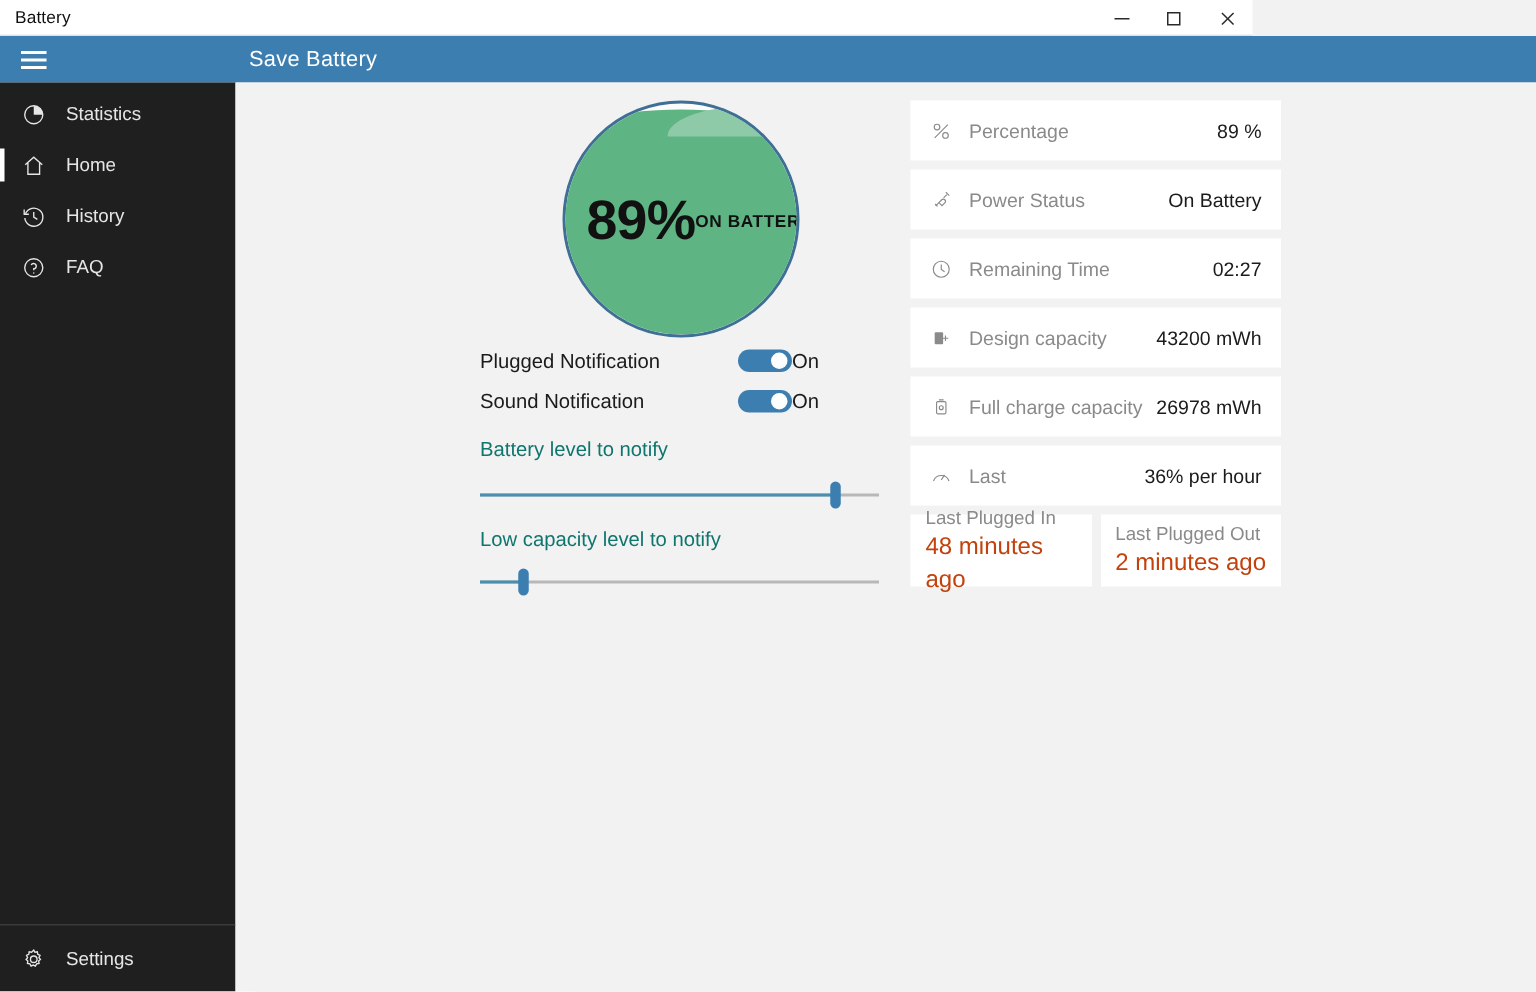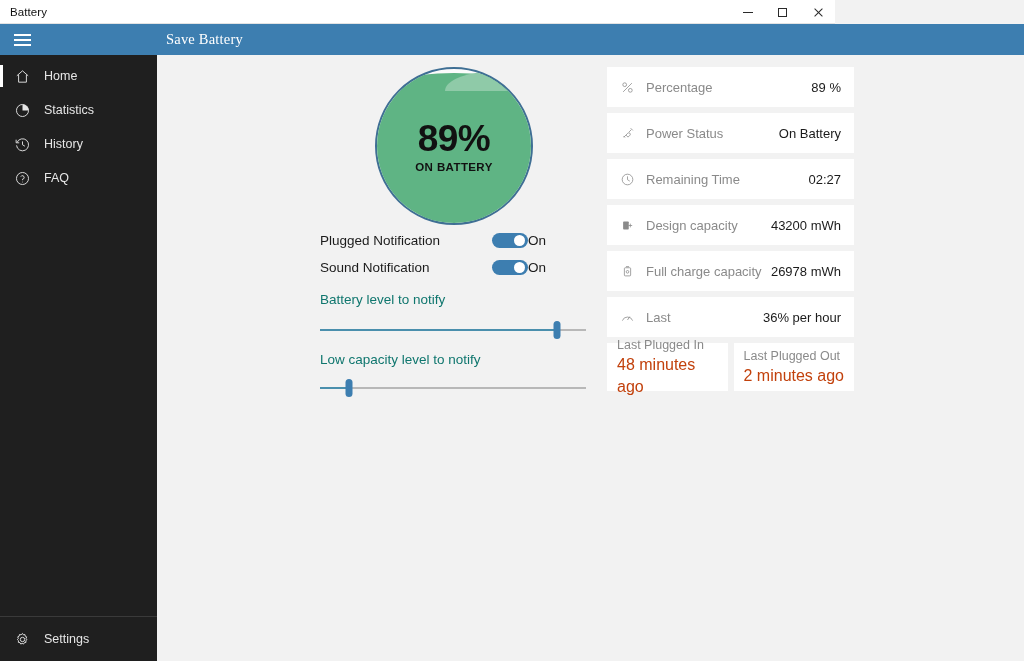--- a/index.html
+++ b/index.html
@@ -38,21 +38,21 @@
   .appbar {
     position: absolute; top: 24px; left: 0; width: 1024px; height: 31px;
     background: #3d7eb0; display: flex; align-items: center;
   }
   .hamburger {
     width: 45px; height: 31px; display: flex; flex-direction: column;
     align-items: center; justify-content: center; gap: 3px; cursor: pointer;
   }
   .hamburger span { display: block; width: 17px; height: 2px; background: #ffffff; }
   .appbar-title {
-    color: #ffffff; font-size: 14.5px; margin-left: 121px; letter-spacing: .2px; font-family: Liberation Serif, serif;
+    color: #ffffff; font-size: 14.5px; margin-left: 121px; letter-spacing: .2px;
   }
 
   
   .sidebar {
     position: absolute; top: 55px; left: 0; width: 157px; height: 606px;
     background: #1f1f1f; display: flex; flex-direction: column;
   }
   .nav { padding-top: 4px; }
   .nav-item {
     position: relative; display: flex; align-items: center; height: 34px;
@@ -89,22 +89,22 @@
   .liquid:before {
     content: ""; position: absolute; left: 0; top: -13px; width: 100%; height: 22px;
     background: #5fb484;
     border-radius: 50% 50% 0 0 / 100% 100% 0 0;
   }
   .wave-light {
     position: absolute; right: -2%; bottom: 86%; width: 58%; height: 20px;
     background: #8fcaa8; border-radius: 60% 40% 0 0 / 100% 100% 0 0;
   }
   .circle-text {
-    position: absolute; left: 0; top: 0; width: 100%; height: 100%;
-    display: flex; flex-direction: column; align-items: center; justify-content: center;
+    position: absolute; left: 12px; top: 0; width: 100%; height: 100%;
+    display: flex; align-items: center; justify-content: center;
     z-index: 3;
     text-align: center;
   }
   .circle-pct { font-size: 37px; font-weight: bold; color: #111; line-height: 1; letter-spacing: -.5px; }
   .circle-sub { font-size: 11.5px; font-weight: bold; color: #111; margin-top: 4px; letter-spacing: .4px; }
 
   
   .settings-block { position: absolute; left: 163px; top: 172px; width: 270px; }
   .setting-row {
     display: flex; align-items: center; height: 27px; margin-bottom: 0px;
@@ -175,37 +175,37 @@
       <span></span>
       <span></span>
       <span></span>
     </div>
     <div class="appbar-title">Save Battery</div>
   </div>
 
   <div class="sidebar">
     <div class="nav">
 
-      <div class="nav-item active">
-        <span class="nav-icon">
-          <svg viewBox="0 0 24 24">
-              <path d="M4 11 L12 4 L20 11 M6.5 9.5 V20 H17.5 V9.5"></path>
-            </svg>
-        </span>
-        <span class="nav-label">Home</span>
-      </div>
-
       <div class="nav-item">
         <span class="nav-icon">
           <svg viewBox="0 0 24 24">
               <circle cx="12" cy="12" r="8.5"></circle>
               <path d="M12 12 V3.5 A8.5 8.5 0 0 1 20.5 12 Z" fill="#e6e6e6" stroke="none"></path>
             </svg>
         </span>
         <span class="nav-label">Statistics</span>
+      </div>
+
+      <div class="nav-item active">
+        <span class="nav-icon">
+          <svg viewBox="0 0 24 24">
+              <path d="M4 11 L12 4 L20 11 M6.5 9.5 V20 H17.5 V9.5"></path>
+            </svg>
+        </span>
+        <span class="nav-label">Home</span>
       </div>
 
       <div class="nav-item">
         <span class="nav-icon">
           <svg viewBox="0 0 24 24">
               <path d="M4.2 9.2 A8.5 8.5 0 1 1 3.6 13.2"></path>
               <path d="M3 5.2 V9.6 H7.4"></path>
               <path d="M12 7.6 V12.4 L15.4 14.4"></path>
             </svg>
         </span>

